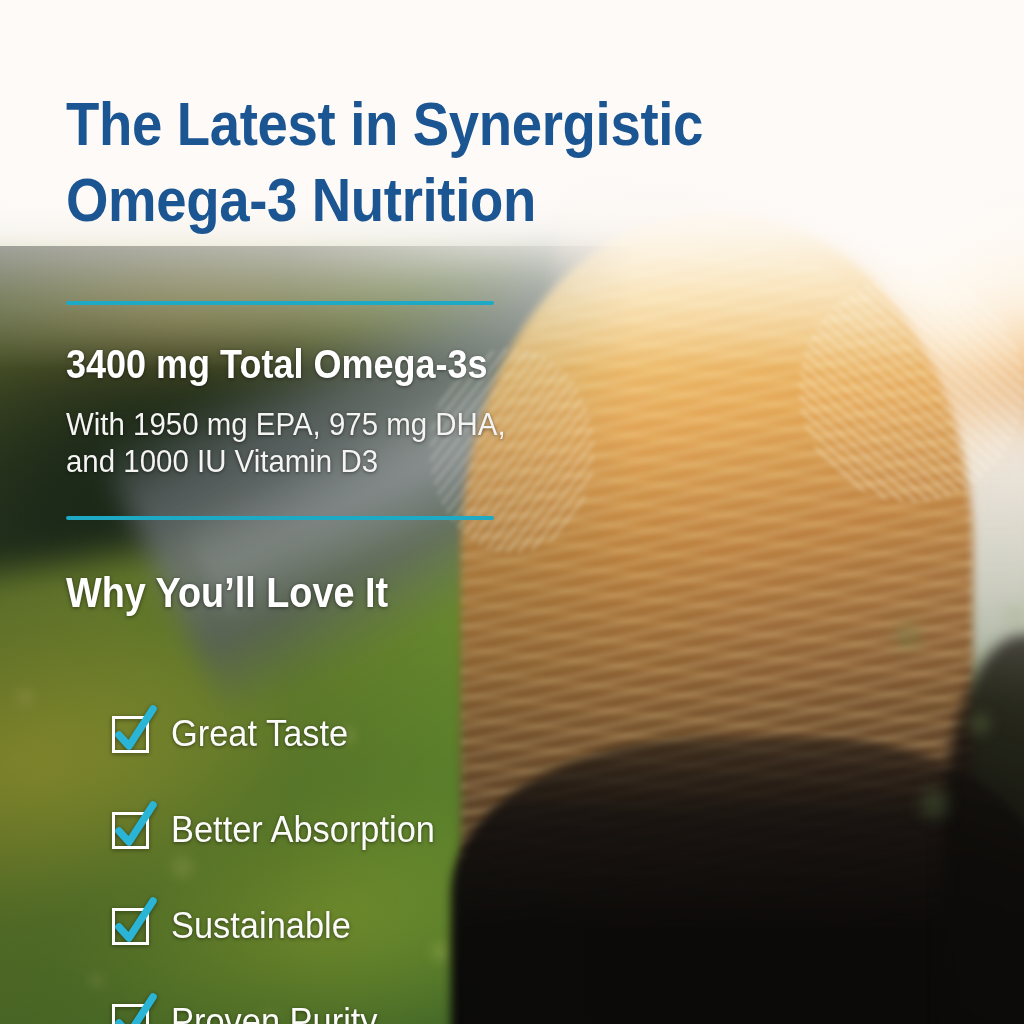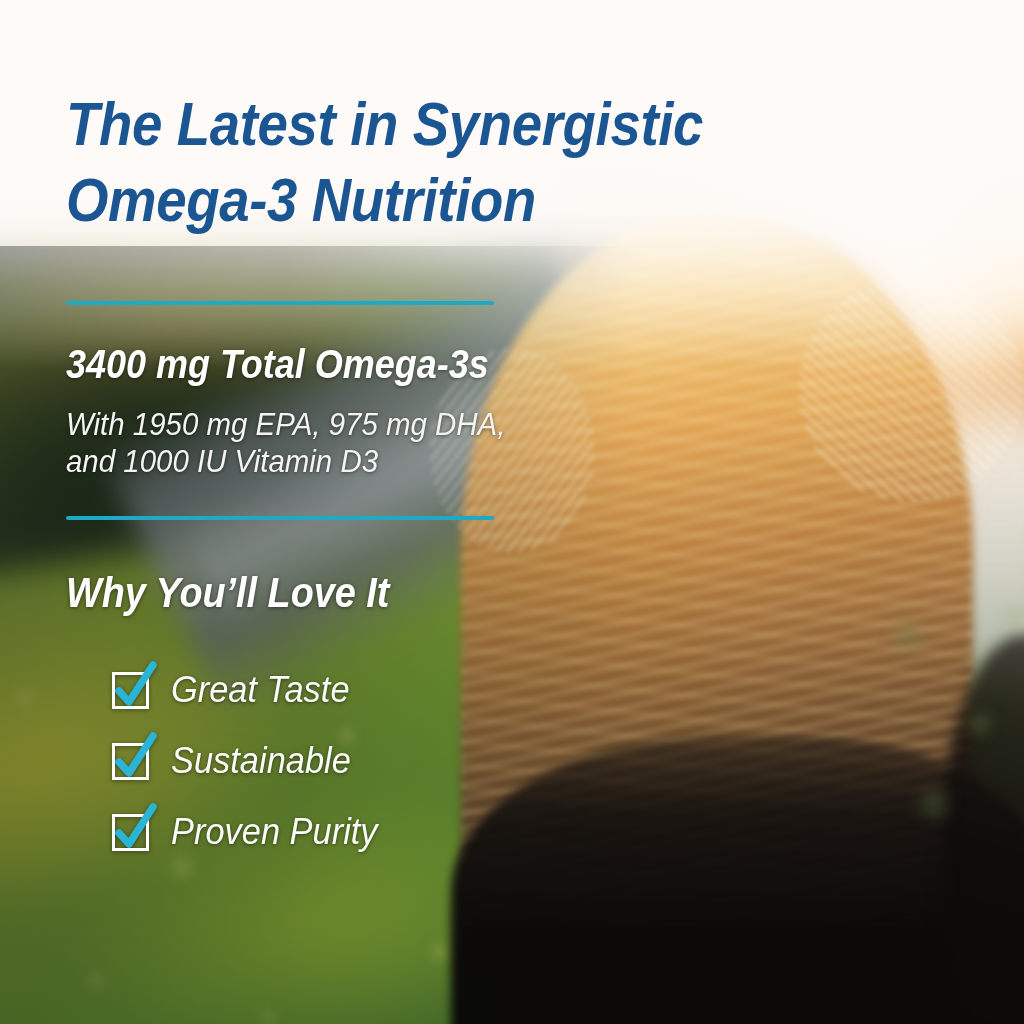--- a/index.html
+++ b/index.html
@@ -209,21 +209,21 @@
   }
   
   .ph-scrim {
     position:absolute; left:0; top:24%; width:62%; bottom:0;
     background:linear-gradient(90deg,
       rgba(10,16,14,0.34) 0%, rgba(10,16,14,0.24) 45%,
       rgba(10,16,14,0.10) 75%, rgba(10,16,14,0) 100%);
   }
 
   
-  .content { position:absolute; inset:0;font-style:italic; }
+  .content { position:absolute; inset:0; }
 
   .headline {
     position:absolute; left:66px; top:86px; width:680px;
     font-size:62px; line-height:76px;
     font-weight:bold;
     letter-spacing:-0.4px;
     color:#1b5693;
     font-family:"Liberation Sans Narrow","Liberation Sans", sans-serif;
     transform:scaleX(.88); transform-origin:left top;
   }
@@ -262,21 +262,21 @@
     transform:scaleX(.90); transform-origin:left top;
     text-shadow:0 1px 5px rgba(0,0,0,.5);
   }
 
   .benefits {
     position:absolute; left:112px; top:664px;
     list-style:none;
   }
   .benefit {
     display:flex; align-items:center;
-    height:52px; margin-bottom:19px;
+    height:52px; margin-bottom:19px;margin-top:44px;
   }
   .cb {
     position:relative;
     width:37px; height:37px; flex:0 0 37px;
     border:3px solid #ffffff;
     box-sizing:border-box;
     margin-right:22px;
     filter:drop-shadow(0 1px 2px rgba(0,0,0,.45));
   }
   .cb svg { position:absolute; left:-5px; top:-14px; overflow:visible; }
@@ -340,20 +340,28 @@
 
       <li class="benefit">
         <span class="cb">
           <svg width="50" height="56" viewBox="0 0 50 56" fill="none" aria-hidden="true">
             <path d="M9 30 L19 41 L43 4" stroke="#2ab5d6" stroke-width="7.5" stroke-linecap="round" stroke-linejoin="round" fill="none"></path>
           </svg>
         </span>
         <span class="benefit-label">Great Taste</span>
       </li>
 
+      <li class="benefit">
+        <span class="cb">
+          <svg width="50" height="56" viewBox="0 0 50 56" fill="none" aria-hidden="true">
+            <path d="M9 30 L19 41 L43 4" stroke="#2ab5d6" stroke-width="7.5" stroke-linecap="round" stroke-linejoin="round" fill="none"></path>
+          </svg>
+        </span>
+        <span class="benefit-label">Better Absorption</span>
+      </li>
 
       <li class="benefit">
         <span class="cb">
           <svg width="50" height="56" viewBox="0 0 50 56" fill="none" aria-hidden="true">
             <path d="M9 30 L19 41 L43 4" stroke="#2ab5d6" stroke-width="7.5" stroke-linecap="round" stroke-linejoin="round" fill="none"></path>
           </svg>
         </span>
         <span class="benefit-label">Sustainable</span>
       </li>
 

